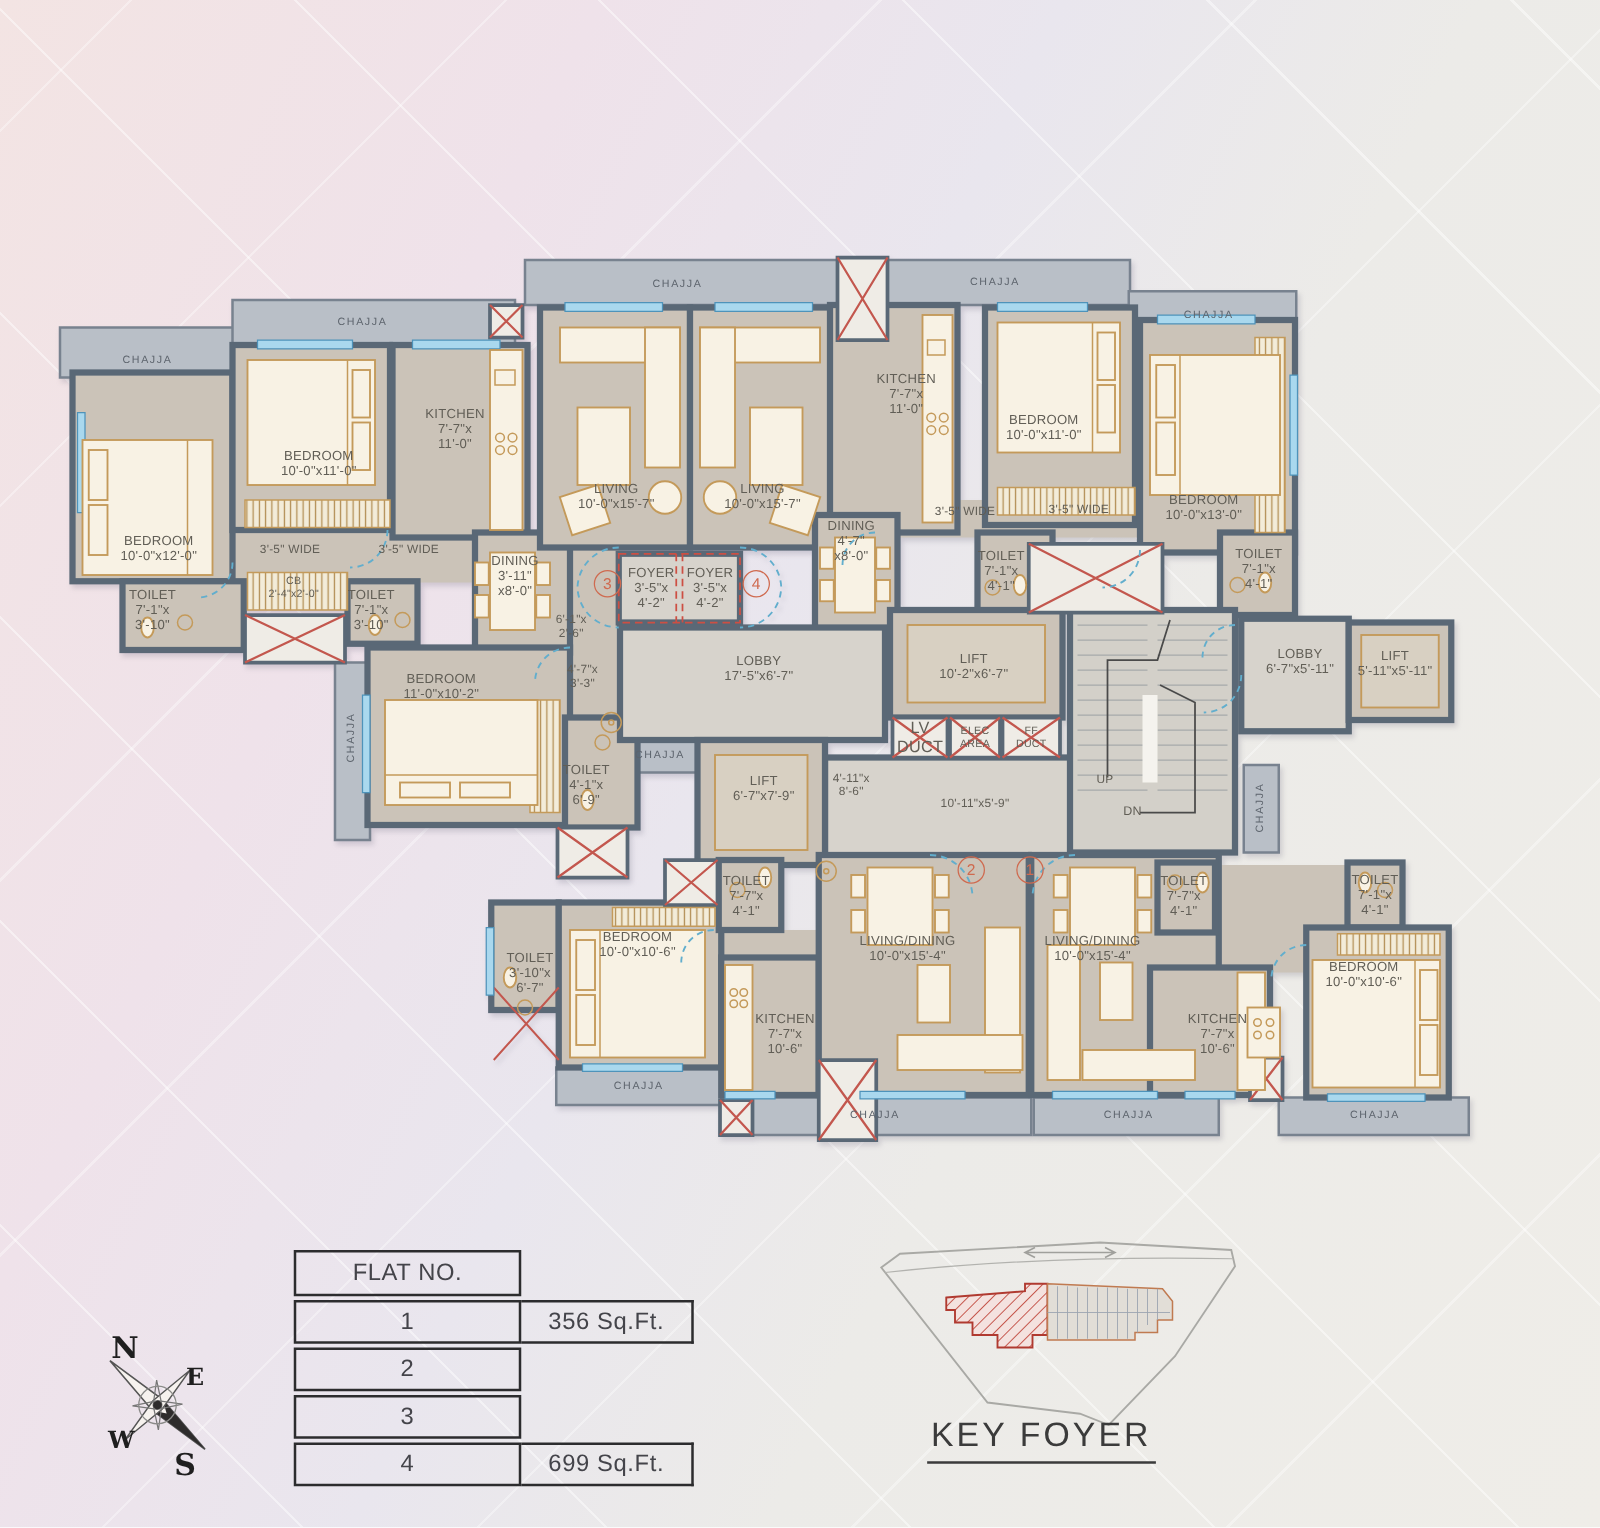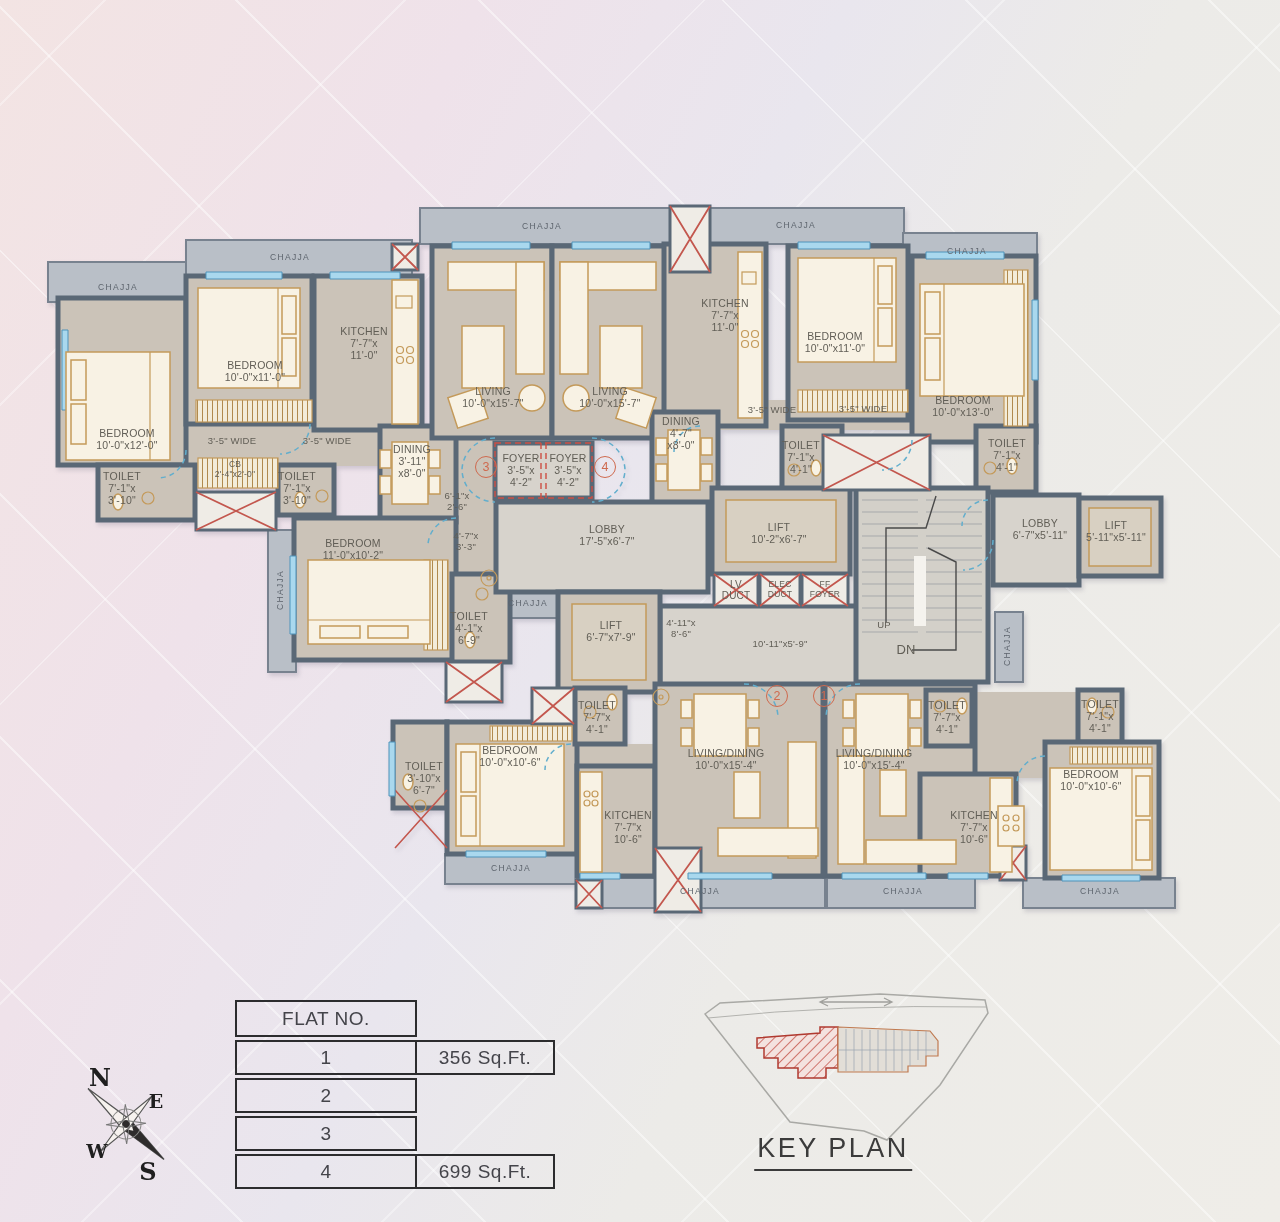--- a/index.html
+++ b/index.html
@@ -402,33 +402,33 @@
 3'-3"</div>
       <div class="plan-label" style="left: 353px; top: 550px;">BEDROOM
 11'-0"x10'-2"</div>
       <div class="plan-label" style="left: 469px; top: 629px;">TOILET
 4'-1"x
 6'-9"</div>
       <div class="plan-label" style="left: 607px; top: 536px;">LOBBY
 17'-5"x6'-7"</div>
       <div class="plan-label" style="left: 779px; top: 534px;">LIFT
 10'-2"x6'-7"</div>
-      <div class="plan-label" style="left: 736px; top: 590px; font-size: 10px;">LV
+      <div class="plan-label" style="left: 736px; top: 590px; font-size: 13px;">LV
 DUCT</div>
       <div class="plan-label" style="left: 780px; top: 590px; font-size: 8.5px;">ELEC
+AREA</div>
+      <div class="plan-label" style="left: 825px; top: 590px; font-size: 8.5px;">FF
 DUCT</div>
-      <div class="plan-label" style="left: 825px; top: 590px; font-size: 8.5px;">FF
-FOYER</div>
       <div class="plan-label" style="left: 611px; top: 632px;">LIFT
 6'-7"x7'-9"</div>
       <div class="plan-label" style="left: 681px; top: 629px; font-size: 9.5px;">4'-11"x
 8'-6"</div>
       <div class="plan-label" style="left: 780px; top: 644px; font-size: 9.5px;">10'-11"x5'-9"</div>
       <div class="plan-label" style="left: 884px; top: 625px; font-size: 9.5px;">UP</div>
-      <div class="plan-label" style="left: 906px; top: 650px; font-size: 13px;">DN</div>
+      <div class="plan-label" style="left: 906px; top: 650px; font-size: 10px;">DN</div>
       <div class="plan-label" style="left: 1040px; top: 530px;">LOBBY
 6'-7"x5'-11"</div>
       <div class="plan-label" style="left: 1116px; top: 532px;">LIFT
 5'-11"x5'-11"</div>
       <div class="plan-label" style="left: 424px; top: 779px;">TOILET
 3'-10"x
 6'-7"</div>
       <div class="plan-label" style="left: 510px; top: 757px;">BEDROOM
 10'-0"x10'-6"</div>
       <div class="plan-label" style="left: 597px; top: 718px;">TOILET
@@ -499,15 +499,15 @@
   </svg>
 
   <svg class="overlay" width="1280" height="1222" viewBox="0 0 1280 1222">
     <path d="M705,1014 L720,1003 L880,994 L985,1000 L988,1013 L940,1085 L887,1140 L864,1131 L790,1122 Z" fill="none" stroke="#a9a9a5" stroke-width="1.5"></path>
     <path d="M708,1018 Q840,1004 986,1007" fill="none" stroke="#b2b2ae" stroke-width="1"></path>
     <path d="M820,1002 H892 M828,998 l-8,4 8,4 M884,998 l8,4 -8,4" fill="none" stroke="#a0a09c" stroke-width="1.3"></path>
     <path d="M757,1038 L820,1033 L820,1027 L838,1027 L838,1068 L826,1068 L826,1078 L798,1078 L798,1068 L778,1068 L778,1058 L764,1058 L764,1048 L757,1048 Z" fill="url(#redHatch)" stroke="#b03a30" stroke-width="1.5"></path>
     <path d="M838,1027 L930,1031 L938,1041 L938,1056 L926,1056 L926,1066 L908,1066 L908,1072 L838,1072 Z" fill="#e2ded7" stroke="#c07a50" stroke-width="1.2"></path>
     <path d="M846,1029 V1071 M854,1029 V1071 M862,1030 V1071 M870,1030 V1071 M878,1030 V1071 M886,1030 V1071 M894,1030 V1071 M902,1031 V1071 M910,1031 V1066 M918,1031 V1060 M926,1031 V1056 M838,1050 H936" stroke="#9aa4b0" stroke-width="0.7" fill="none"></path>
   </svg>
-  <div class="keyplan-caption">KEY PLAN</div>
+  <div class="keyplan-caption">KEY FOYER</div>
 
 </div>
 
 </body></html>

